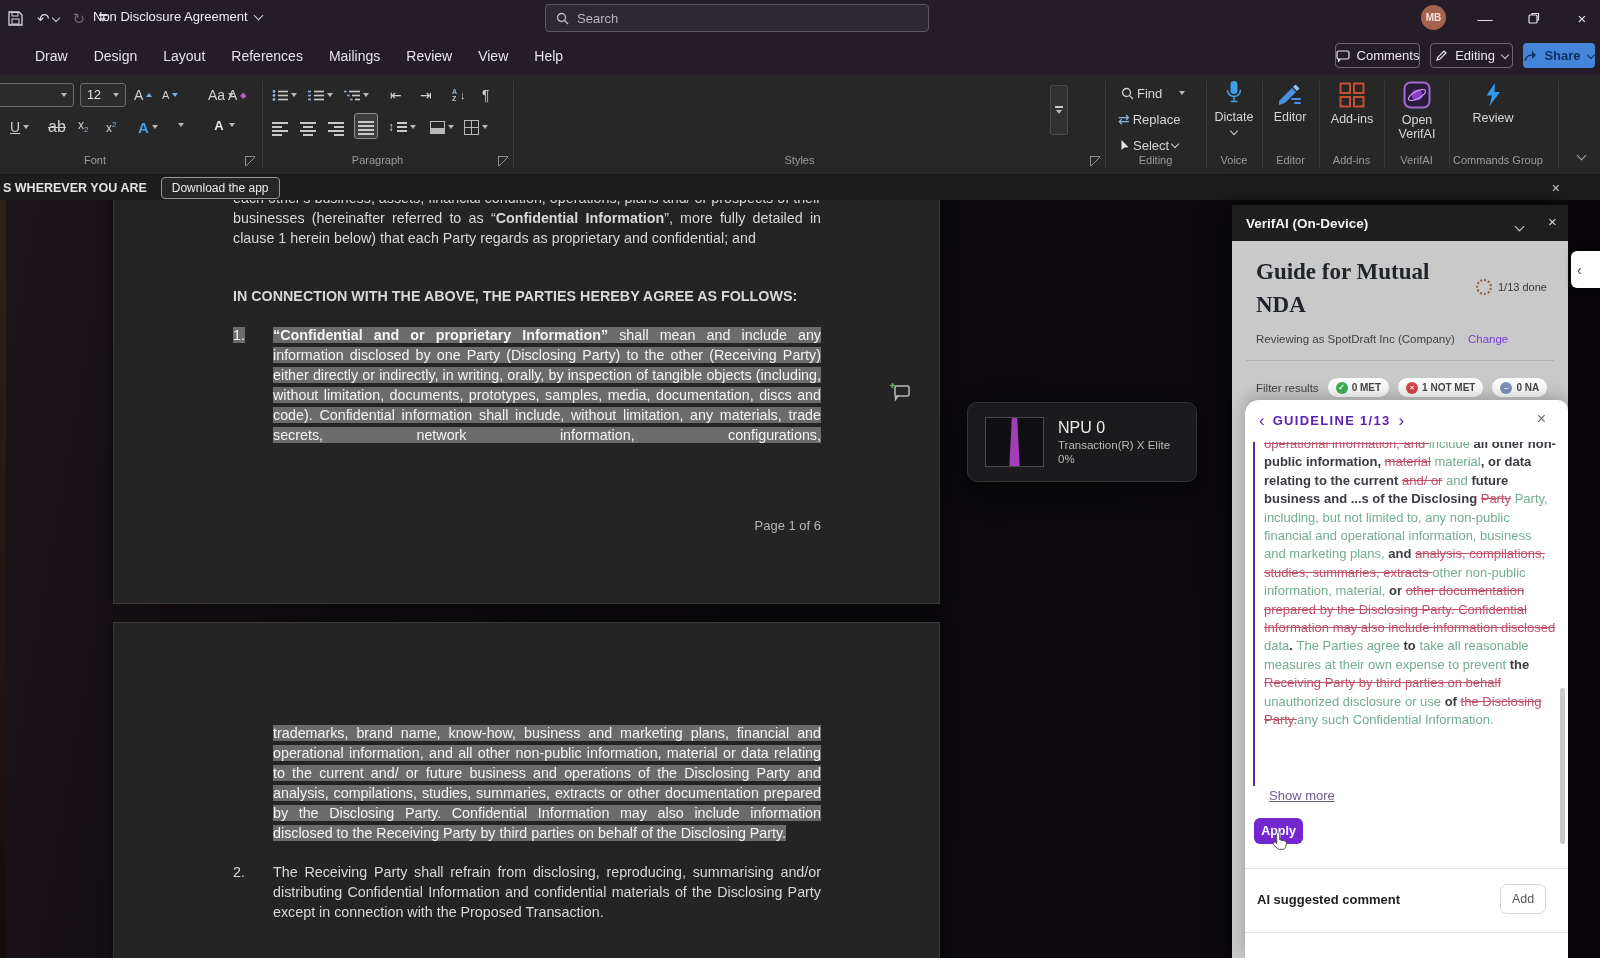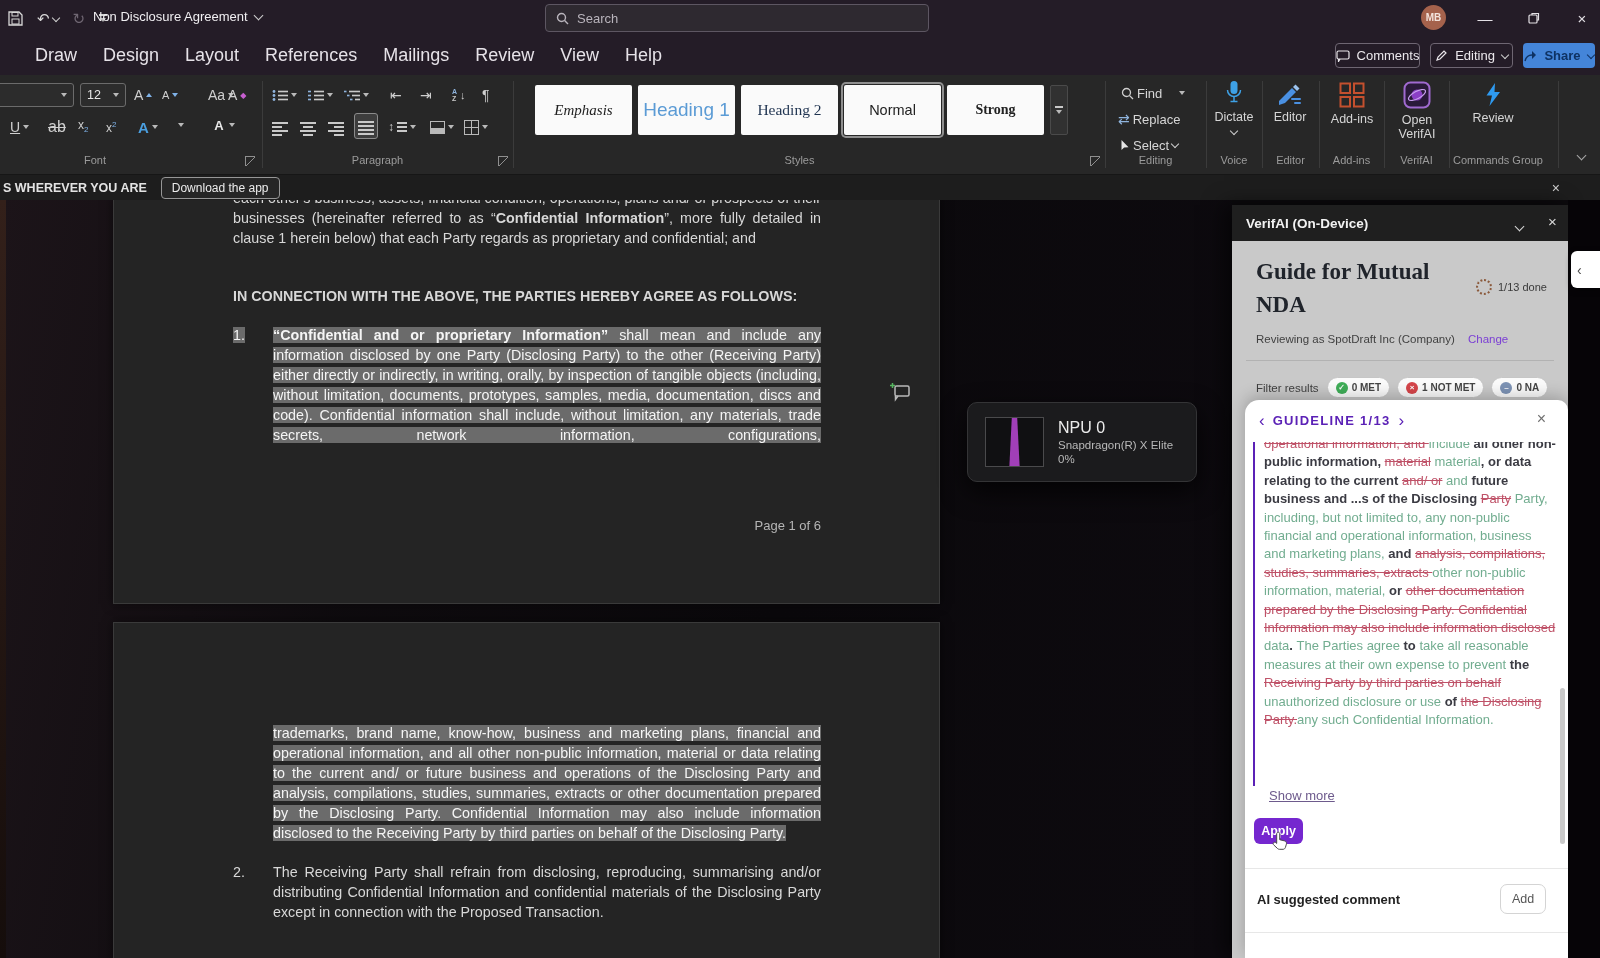--- a/index.html
+++ b/index.html
@@ -12,21 +12,21 @@
   .dim{color:#6f6672}
   .doctitle{position:absolute;left:93px;top:9px;color:#f0eef1;font-size:13px;display:flex;align-items:center;gap:7px}
   .chev{width:6px;height:6px;border-right:1.4px solid #cfcfcf;border-bottom:1.4px solid #cfcfcf;transform:rotate(45deg);display:inline-block}
   .chev.sm{width:5px;height:5px}
   .searchbox{position:absolute;left:545px;top:4px;width:362px;height:26px;background:#2e2930;border:1px solid #5d5662;border-radius:4px;display:flex;align-items:center;padding:0 10px;gap:8px;color:#b9b4bc;font-size:13px}
   .avatar{position:absolute;left:1421px;top:5px;width:25px;height:25px;border-radius:50%;background:#a5624c;color:#f3e3dc;font-size:10px;font-weight:bold;display:flex;align-items:center;justify-content:center}
   .winbtn{position:absolute;top:0;width:44px;height:36px;display:flex;align-items:center;justify-content:center;color:#e4e1e6;font-size:15px}
   
   .tabrow{position:absolute;left:0;top:36px;width:1600px;height:39px;background:#241c27;}
   .tabs{position:absolute;left:22px;top:0;height:39px;display:flex;align-items:center}
-  .tab{color:#e6e2e8;font-size:18px;padding:0 13px;cursor:default}
+  .tab{color:#e6e2e8;font-size:14px;padding:0 13px;cursor:default}
   .pillbtn{position:absolute;top:7px;height:25px;border:1px solid #6e6672;border-radius:4px;display:flex;align-items:center;justify-content:center;gap:7px;color:#ebe8ec;font-size:13px;background:transparent;box-sizing:border-box}
   .sharebtn{background:#4485d9;border:none;color:#0e3263;font-weight:bold}
   
   .ribbon{position:absolute;left:0;top:75px;width:1600px;height:100px;background:#272727;border-bottom:1px solid #161616;box-sizing:border-box}
   .rsep{position:absolute;top:6px;height:87px;width:1px;background:#3b3b3b}
   .glabel{position:absolute;top:79px;font-size:11px;color:#9b9b9b;text-align:center}
   .launch{position:absolute;top:81px;width:9px;height:9px;border-left:1px solid #8f8f8f;border-top:1px solid #8f8f8f;background:linear-gradient(135deg,transparent 45%,#8f8f8f 45%,#8f8f8f 55%,transparent 55%)}
   .combo{position:absolute;height:24px;background:#2c2c2c;border:1px solid #6b6b6b;border-radius:3px;display:flex;align-items:center;justify-content:space-between;padding:0 6px;color:#e8e8e8;font-size:12.5px;box-sizing:border-box}
   .cdn{width:0;height:0;border-left:3.5px solid transparent;border-right:3.5px solid transparent;border-top:4px solid #b9b9b9;display:inline-block}
   .cup{width:0;height:0;border-left:3px solid transparent;border-right:3px solid transparent;border-bottom:4px solid #7fb2e8;display:inline-block}
@@ -365,37 +365,20 @@
         <span class="cdn"></span>
       </div>
     <div class="rbtn" style="left:464px;top:40px">
         <span class="ic-borders"></span>
         <span class="cdn"></span>
       </div>
     <div class="glabel" style="left:340px;width:75px">Paragraph</div>
     <div class="launch" style="left:498px"></div>
     <div class="rsep" style="left:513px"></div>
 
-    <div class="stylegallery" id="styles">
-        <div class="stylecard">
-          <span class="st0">Emphasis</span>
-        </div>
-        <div class="stylecard">
-          <span class="st1">Heading 1</span>
-        </div>
-        <div class="stylecard">
-          <span class="st2">Heading 2</span>
-        </div>
-        <div class="stylecard sel">
-          <span class="st3">Normal</span>
-        </div>
-        <div class="stylecard">
-          <span class="st4">Strong</span>
-        </div>
-      </div>
     <div class="morestrip">
         <span class="bar"></span>
         <span class="cdn"></span>
       </div>
     <div class="glabel" style="left:762px;width:75px">Styles</div>
     <div class="launch" style="left:1090px"></div>
     <div class="rsep" style="left:1105px"></div>
 
     <div class="rbtn" style="left:1121px;top:6px;font-size:13px">
       <svg width="13" height="13" viewBox="0 0 13 13">
@@ -530,21 +513,21 @@
           <path d="M3.5 1v5M1 3.5h5" stroke="#57b661" stroke-width="1.5"></path>
         </svg>
     </div>
 
     <div class="npu">
       <div class="npugraph">
           <div class="npubar"></div>
         </div>
       <div class="nputext">
         <div class="nputitle">NPU 0</div>
-        <div class="npusub">Snapdragon(R) X Elite</div>
+        <div class="npusub">Transaction(R) X Elite</div>
         <div class="npusub">0%</div>
       </div>
     </div>
   </div>
 
   <div class="panel">
     <div class="phead">
       <span class="t">VerifAI (On-Device)</span>
       <span class="pheadic" style="left:284px"><span class="chev" style="border-color:#d9d9d9"></span></span>
       <span class="pheadic" style="left:316px;top:8px;font-size:15px">×</span>

